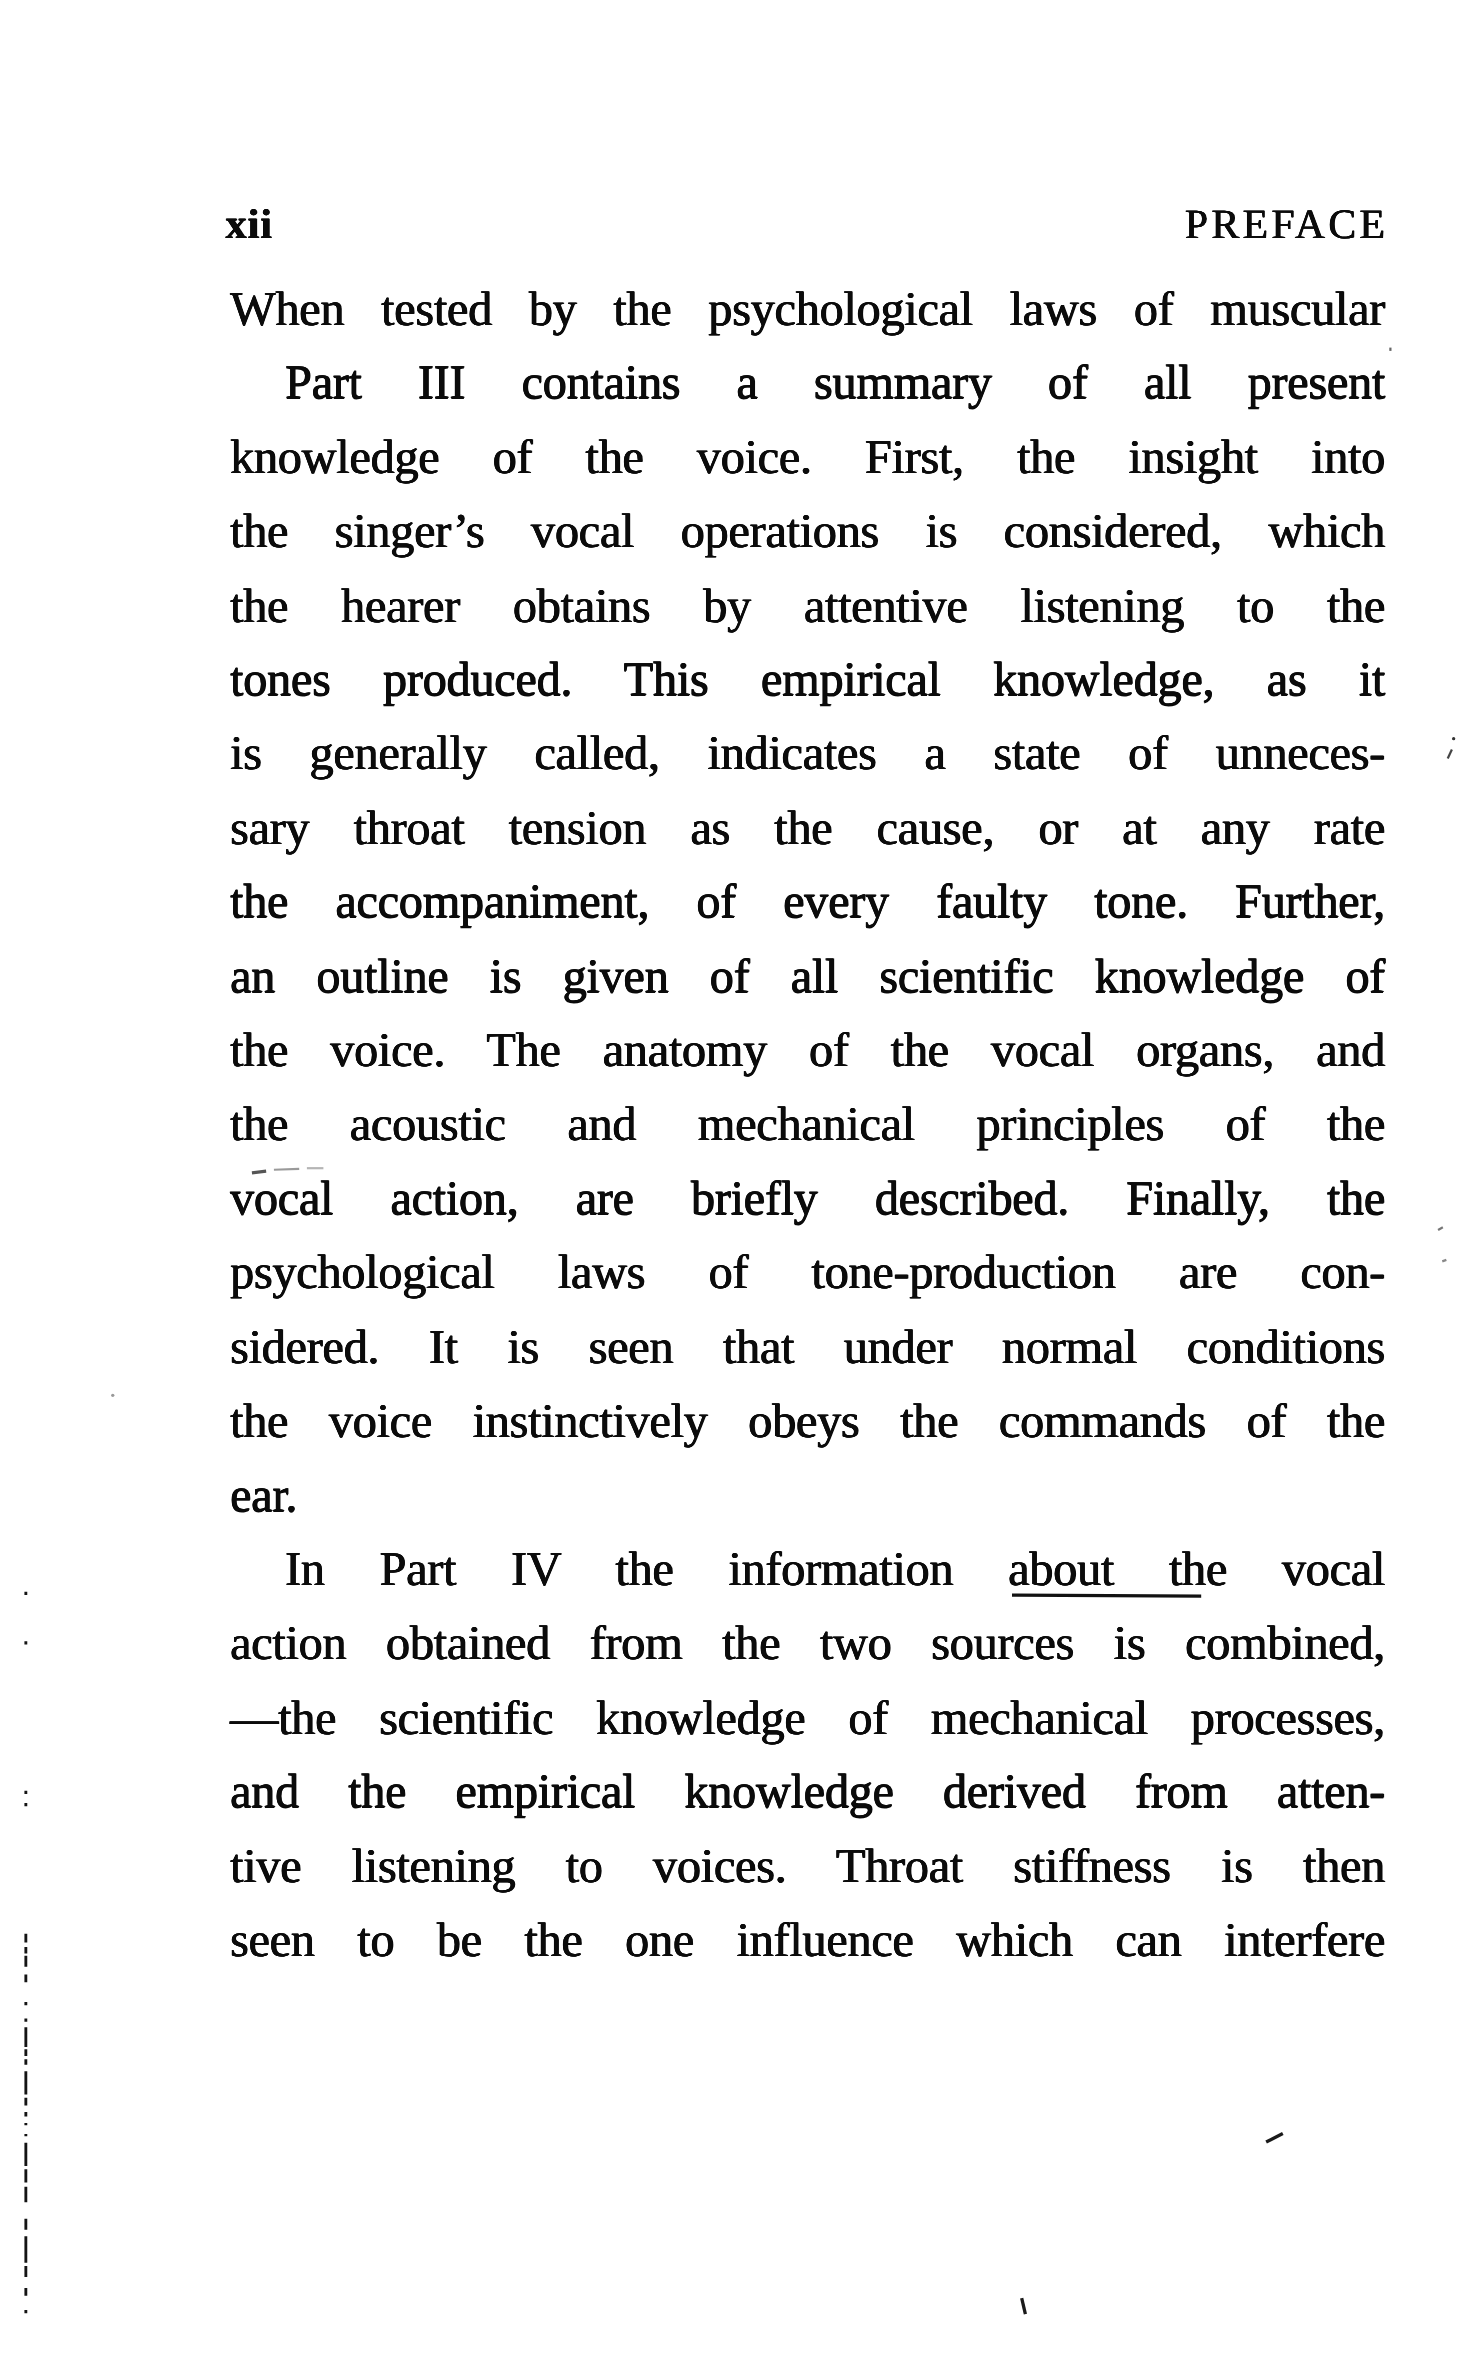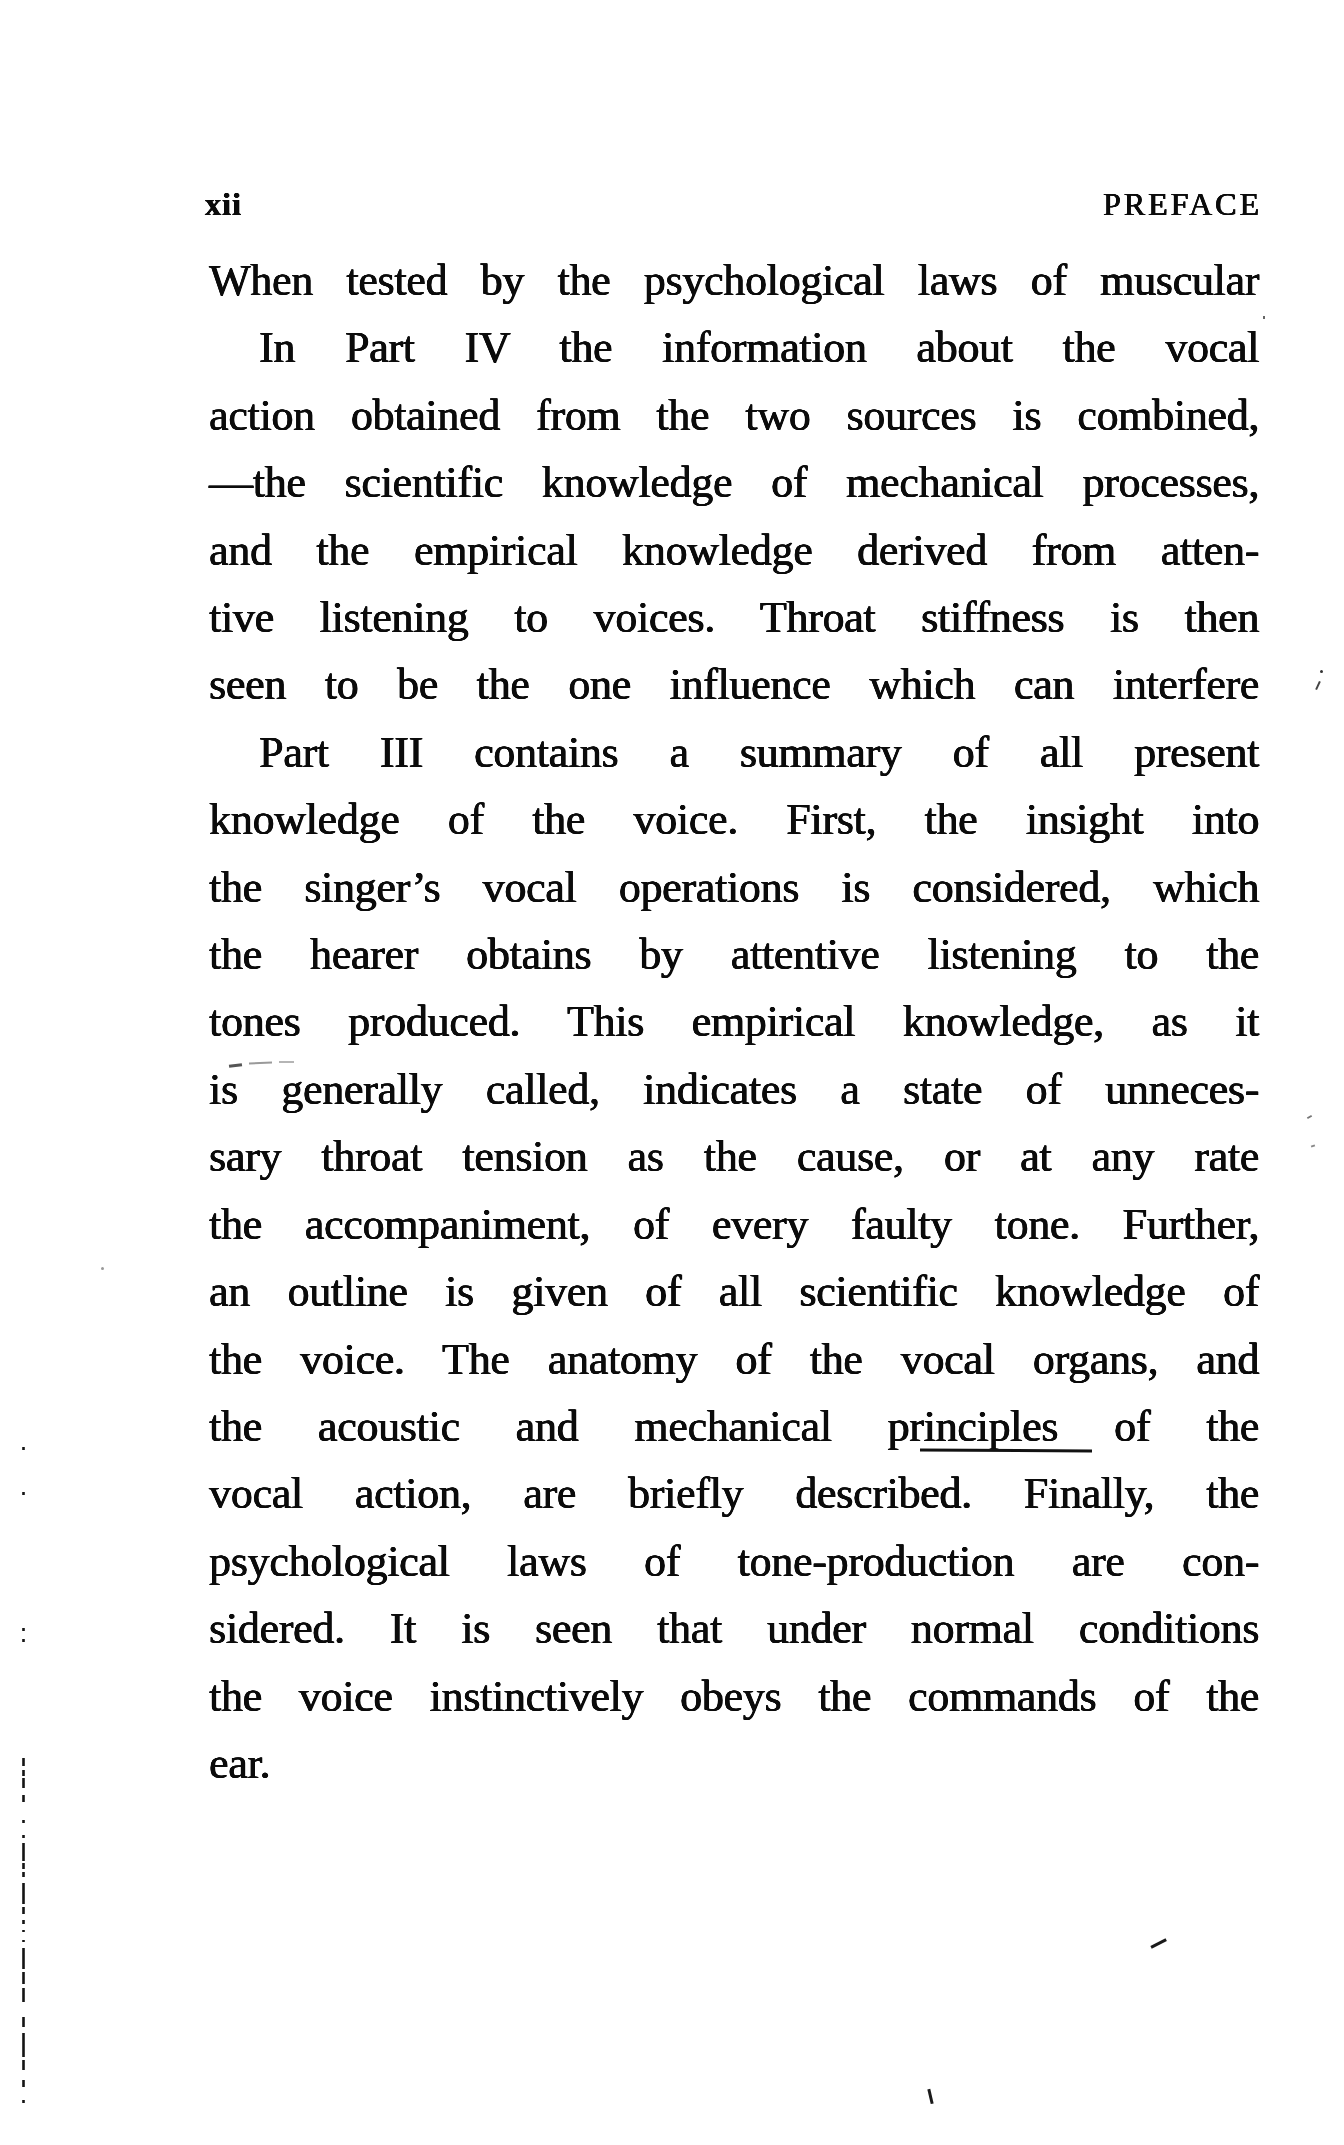--- a/index.html
+++ b/index.html
@@ -16,21 +16,21 @@
     text-shadow: 0.6px 0 0 currentColor, -0.25px 0 0 currentColor, 0 0.3px 0 currentColor;
   }
 
   
   .running-head {
     position: absolute;
     top: 183px;
     left: 209px;
     width: 1050px;
     height: 42px;
-    font-size: 32px;
+    font-size: 38px;
     line-height: 42px;
   }
   .folio {
     position: absolute;
     left: -4px;
     top: 0;
     font-weight: bold;
     letter-spacing: 1px;
   }
   .head-title {
@@ -87,44 +87,44 @@
   <div class="running-head">
     <span class="folio">xii</span>
     <span class="head-title">PREFACE</span>
   </div>
 
   <main class="text-block">
     <div class="para">
       <div class="line">When tested by the psychological laws of muscular</div>
     </div>
     <div class="para">
-      <div class="line ind">In Part IV the information about the vocal</div>
-      <div class="line">action obtained from the two sources is combined,</div>
-      <div class="line">—the scientific knowledge of mechanical processes,</div>
-      <div class="line">and the empirical knowledge derived from atten-</div>
-      <div class="line">tive listening to voices.  Throat stiffness is then</div>
-      <div class="line">seen to be the one influence which can interfere</div>
-    </div>
-    <div class="para">
       <div class="line ind">Part III contains a summary of all present</div>
       <div class="line">knowledge of the voice.  First, the insight into</div>
       <div class="line">the singer’s vocal operations is considered, which</div>
       <div class="line">the hearer obtains by attentive listening to the</div>
       <div class="line">tones produced.  This empirical knowledge, as it</div>
       <div class="line">is generally called, indicates a state of unneces-</div>
       <div class="line">sary throat tension as the cause, or at any rate</div>
       <div class="line">the accompaniment, of every faulty tone.  Further,</div>
       <div class="line">an outline is given of all scientific knowledge of</div>
       <div class="line">the voice.  The anatomy of the vocal organs, and</div>
       <div class="line">the acoustic and mechanical principles of the</div>
       <div class="line">vocal action, are briefly described.  Finally, the</div>
       <div class="line">psychological laws of tone-production are con-</div>
       <div class="line">sidered.  It is seen that under normal conditions</div>
       <div class="line">the voice instinctively obeys the commands of the</div>
       <div class="line pend">ear.</div>
+    </div>
+    <div class="para">
+      <div class="line ind">In Part IV the information about the vocal</div>
+      <div class="line">action obtained from the two sources is combined,</div>
+      <div class="line">—the scientific knowledge of mechanical processes,</div>
+      <div class="line">and the empirical knowledge derived from atten-</div>
+      <div class="line">tive listening to voices.  Throat stiffness is then</div>
+      <div class="line">seen to be the one influence which can interfere</div>
     </div>
   </main>
 
   <svg class="edge-svg" viewBox="0 0 8 670" xmlns="http://www.w3.org/2000/svg">
     <line x1="3.5" y1="7" x2="3.5" y2="663" stroke="#141414" stroke-width="2.6" stroke-dasharray="3 42 3 133 3 8 3 116 8 4 6 2 10 7 7 18 3 12 3 5 18 2 6 3 5 6 21 3 7 6 4 6 2 8 2 6 21 3 12 4 14 15 10 6 24 3 10 10 7 13 3"></line>
   </svg>
 
   <div class="artifact sm1"></div>
   <div class="artifact sm2"></div>
   <div class="artifact sm3"></div>

